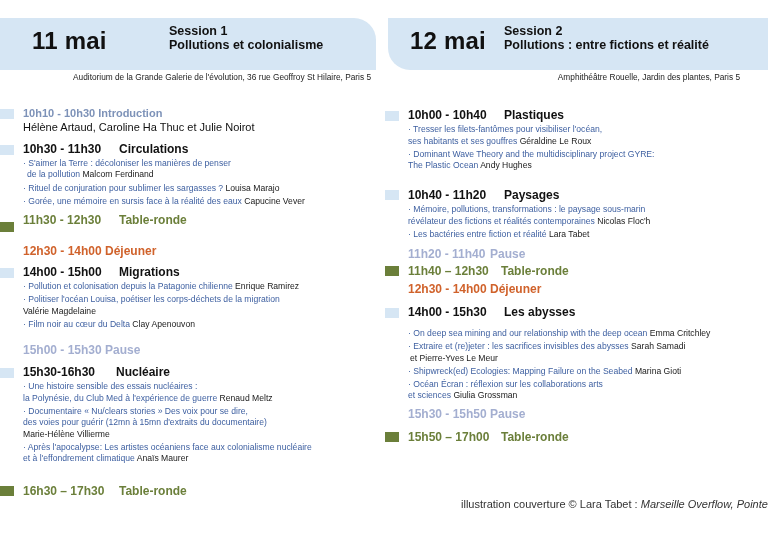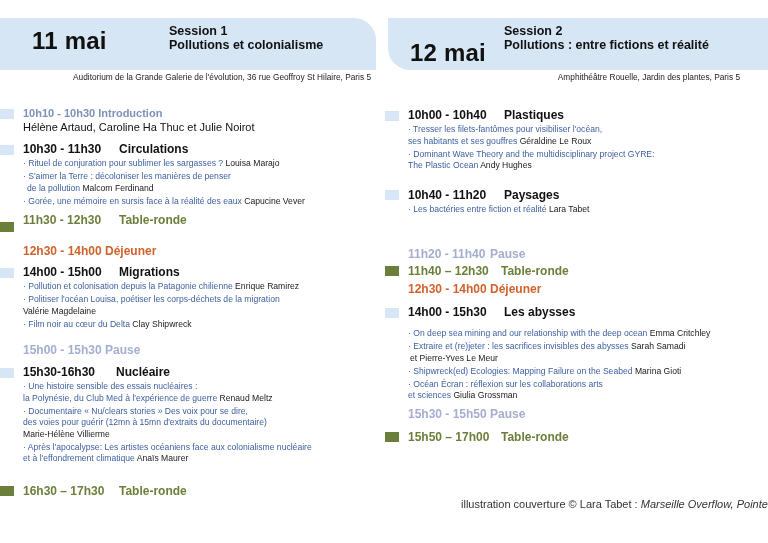--- a/index.html
+++ b/index.html
@@ -4,21 +4,21 @@
 <style>
   * { box-sizing: border-box; margin: 0; padding: 0; }
   html, body { width: 768px; height: 543px; background: #ffffff; overflow: hidden; }
   body { font-family: "Liberation Sans", "DejaVu Sans", sans-serif; color: #1a1a1a; position: relative; }
 
   .band { position: absolute; top: 18px; height: 52px; background: #d6e6f4; }
   .band-left { left: 0; width: 376px; border-top-right-radius: 22px; }
   .band-right { left: 388px; width: 380px; border-bottom-left-radius: 22px; }
   .band .date { position: absolute; top: 9px; font-size: 24px; font-weight: bold; color: #111; letter-spacing: 0.2px; }
   .band-left .date { left: 32px; }
-  .band-right .date { left: 22px; margin-top: 12px; }
+  .band-right .date { left: 22px; }
   .band .session { position: absolute; top: 6px; font-size: 12.5px; font-weight: bold; color: #111; line-height: 14px; }
   .band-left .session { left: 169px; }
   .band-right .session { left: 116px; }
 
   .venue { position: absolute; top: 72px; font-size: 8.3px; color: #222; white-space: nowrap; }
   .venue-left { right: 397px; }
   .venue-right { right: 28px; }
   .item { position: absolute; }
   .marker { position: absolute; width: 14px; height: 10px; }
   .m-blue { background: #d6e6f4; }
@@ -66,25 +66,25 @@
 <div class="item" style="left:23px;top:106px;">
   <div class="intro-head">10h10 - 10h30 Introduction</div>
   <div class="intro-sub">Hélène Artaud, Caroline Ha Thuc et Julie Noirot</div>
 </div>
 
 <div class="marker m-blue" style="left:0;top:145px;"></div>
 <div class="item" style="left:23px;top:143px;">
   <div class="slot-head">
     <span class="time" style="width:96px">10h30 - 11h30</span><span class="title">Circulations</span>
   </div>
-  <div class="talk" style="margin-top:2px"><span class="t">· Rituel de conjuration pour sublimer les sargasses ?</span><span class="a"> Louisa Marajo</span></div>
   <div class="talk talk-gap">
     <div><span class="t">· S'aimer la Terre : décoloniser les manières de penser</span></div>
     <div style="padding-left:4px"><span class="t">  de la pollution</span><span class="a"> Malcom Ferdinand</span></div>
   </div>
+  <div class="talk" style="margin-top:2px"><span class="t">· Rituel de conjuration pour sublimer les sargasses ?</span><span class="a"> Louisa Marajo</span></div>
   <div class="talk talk-gap"><span class="t">· Gorée, une mémoire en sursis face à la réalité des eaux</span><span class="a"> Capucine Vever</span></div>
 </div>
 
 <div class="marker m-green" style="left:0;top:222px;"></div>
 <div class="item slot-head green" style="left:23px;top:214px;">
   <span class="time" style="width:96px">11h30 - 12h30</span><span class="title">Table-ronde</span>
 </div>
 
 <div class="item slot-head orange" style="left:23px;top:245px;">
   <span class="time" style="width:82px">12h30 - 14h00</span><span class="title">Déjeuner</span>
@@ -93,21 +93,21 @@
 <div class="marker m-blue" style="left:0;top:268px;"></div>
 <div class="item" style="left:23px;top:266px;">
   <div class="slot-head">
     <span class="time" style="width:96px">14h00 - 15h00</span><span class="title">Migrations</span>
   </div>
   <div class="talk" style="margin-top:2px"><span class="t">· Pollution et colonisation depuis la Patagonie chilienne</span><span class="a"> Enrique Ramirez</span></div>
   <div class="talk talk-gap">
     <div><span class="t">· Politiser l'océan Louisa, poétiser les corps-déchets de la migration</span></div>
     <div><span class="a">Valérie Magdelaine</span></div>
   </div>
-  <div class="talk talk-gap"><span class="t">· Film noir au cœur du Delta</span><span class="a"> Clay Shipwreck</span></div>
+  <div class="talk talk-gap"><span class="t">· Film noir au cœur du Delta</span><span class="a"> Clay Apenouvon</span></div>
 </div>
 
 <div class="item slot-head pause" style="left:23px;top:344px;">
   <span class="time" style="width:82px">15h00 - 15h30</span><span class="title">Pause</span>
 </div>
 
 <div class="marker m-blue" style="left:0;top:368px;"></div>
 <div class="item" style="left:23px;top:366px;">
   <div class="slot-head">
     <span class="time" style="width:93px">15h30-16h30</span><span class="title">Nucléaire</span>
@@ -145,20 +145,24 @@
     <div><span class="t">· Dominant Wave Theory and the multidisciplinary project GYRE:</span></div>
     <div><span class="t">The Plastic Ocean</span><span class="a"> Andy Hughes</span></div>
   </div>
 </div>
 
 <div class="marker m-blue" style="left:385px;top:190px;"></div>
 <div class="item" style="left:408px;top:189px;">
   <div class="slot-head">
     <span class="time" style="width:96px">10h40 - 11h20</span><span class="title">Paysages</span>
   </div>
+  <div class="talk" style="margin-top:2px">
+    <div><span class="t">· Mémoire, pollutions, transformations : le paysage sous-marin</span></div>
+    <div><span class="t">révélateur des fictions et réalités contemporaines</span><span class="a"> Nicolas Floc'h</span></div>
+  </div>
   <div class="talk talk-gap"><span class="t">· Les bactéries entre fiction et réalité</span><span class="a"> Lara Tabet</span></div>
 </div>
 
 <div class="item slot-head pause" style="left:408px;top:248px;">
   <span class="time" style="width:82px">11h20 - 11h40</span><span class="title">Pause</span>
 </div>
 
 <div class="marker m-green" style="left:385px;top:266px;"></div>
 <div class="item slot-head green" style="left:408px;top:265px;">
   <span class="time" style="width:93px">11h40 – 12h30</span><span class="title">Table-ronde</span>

